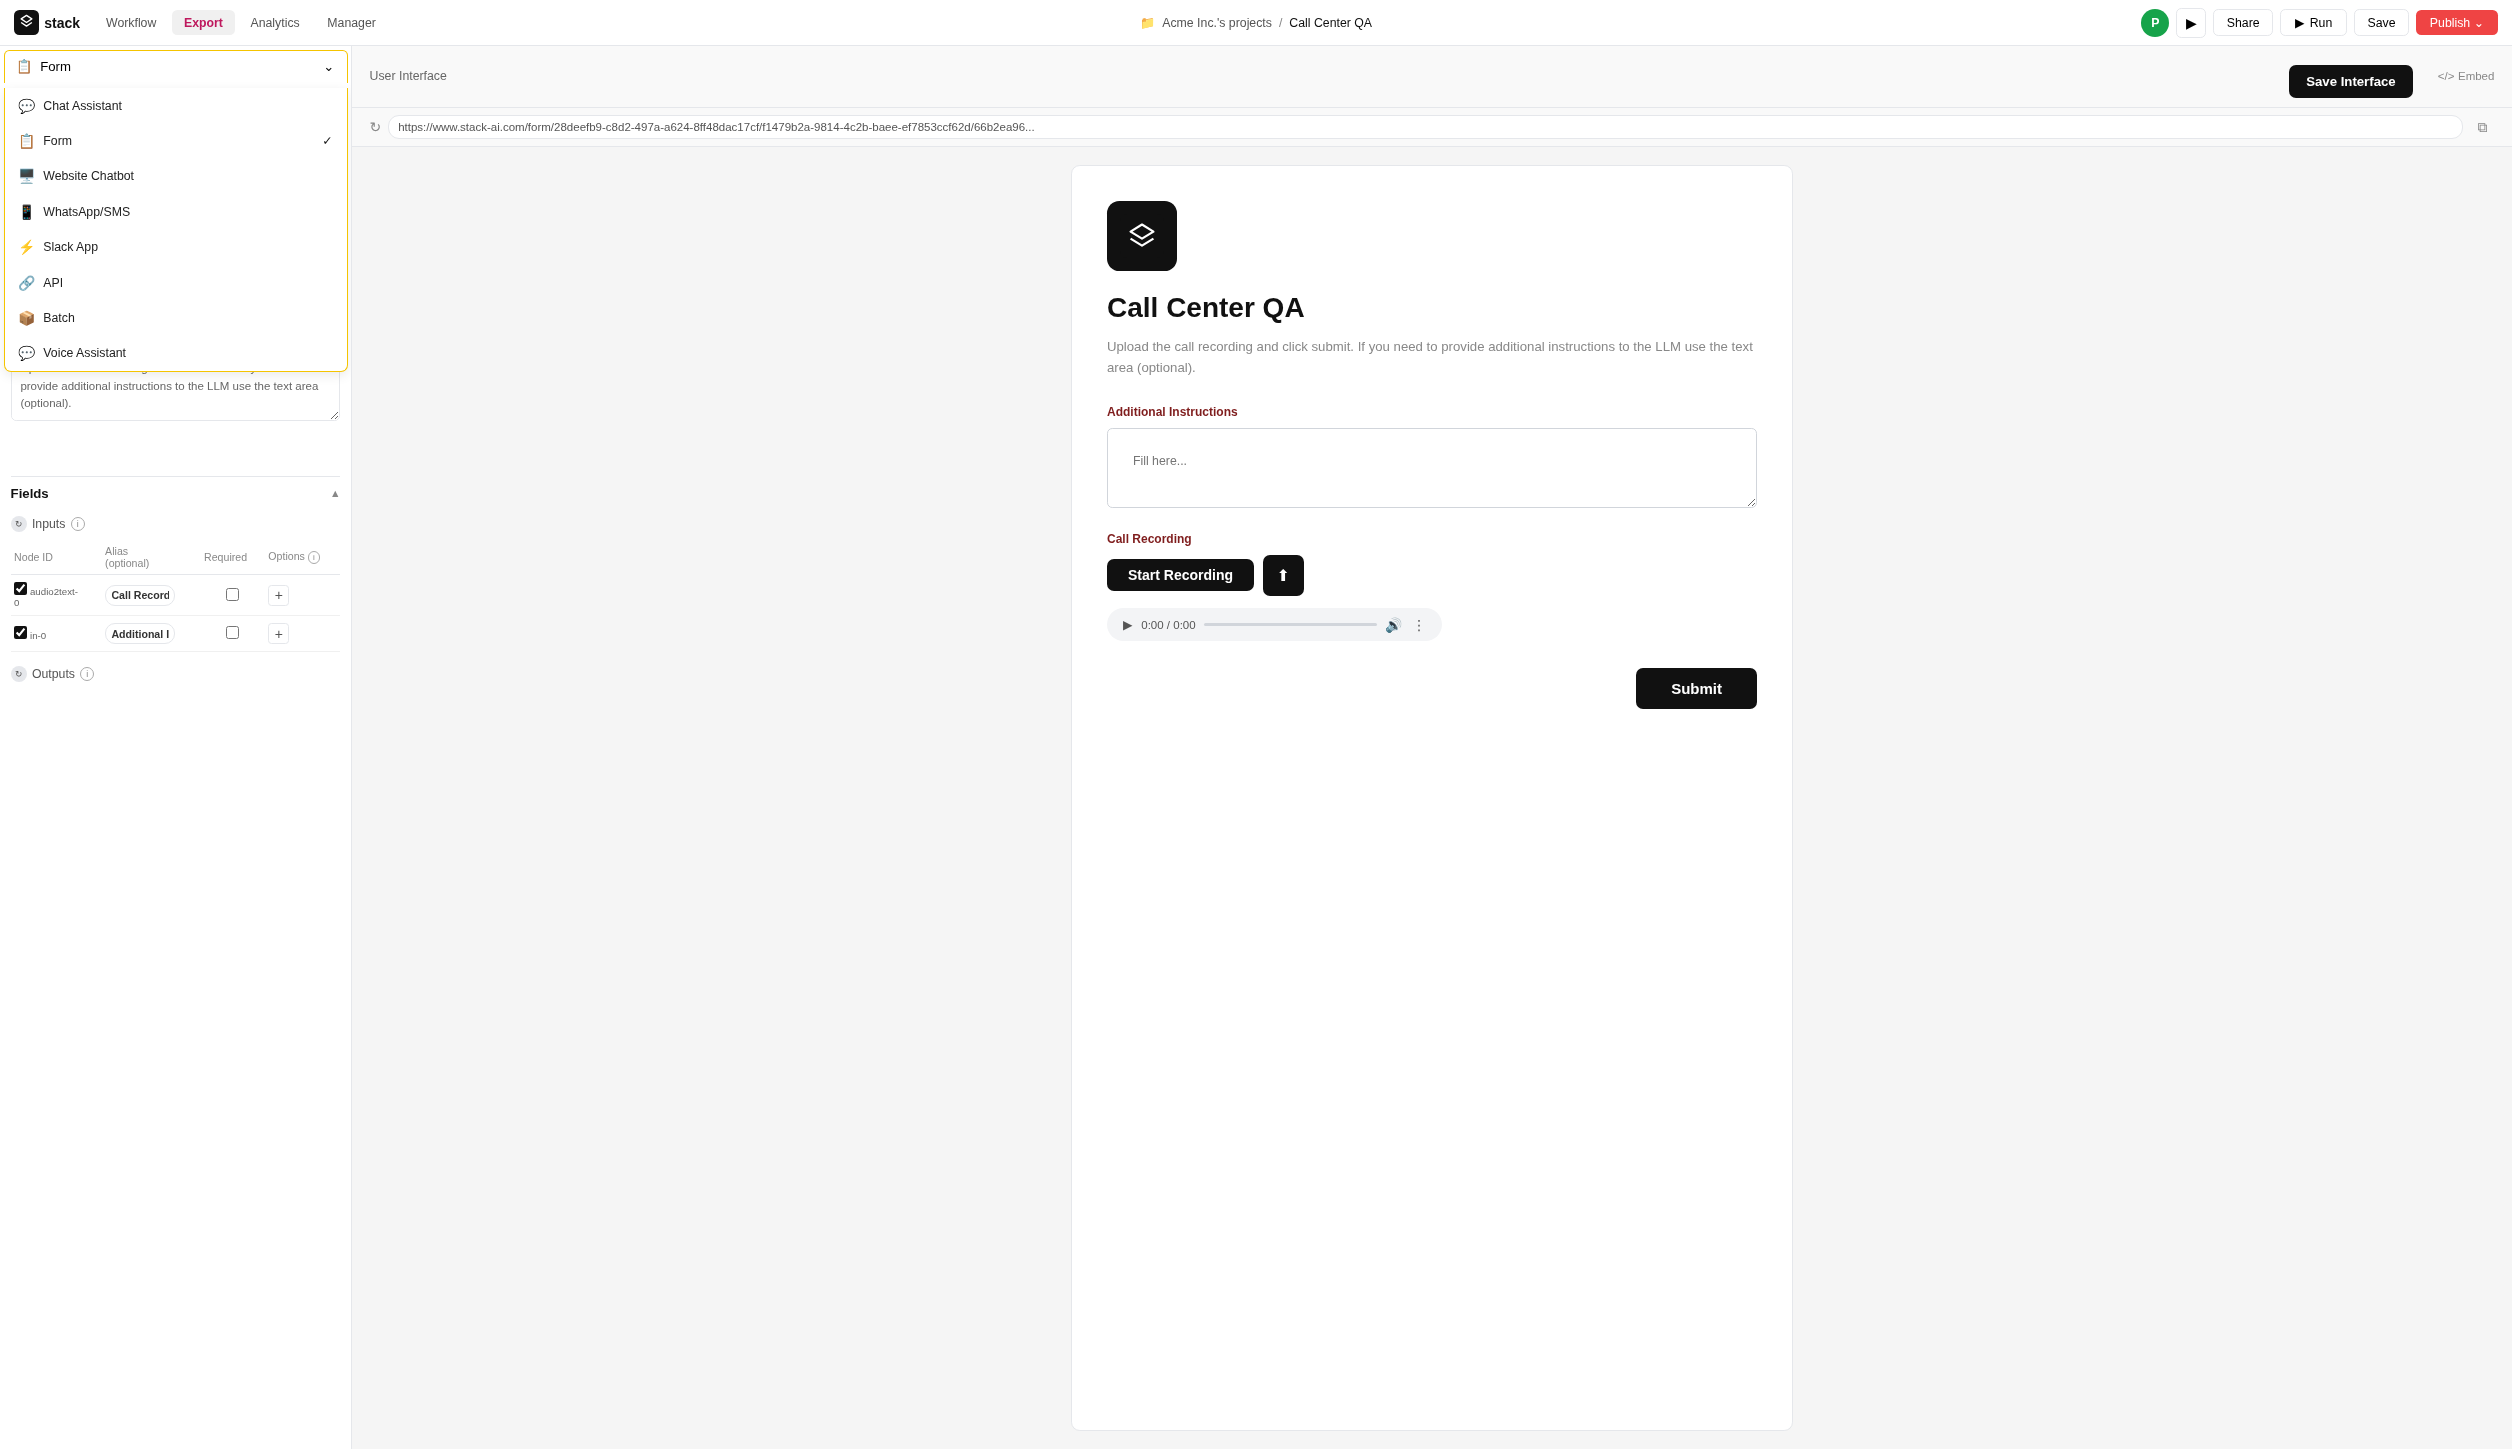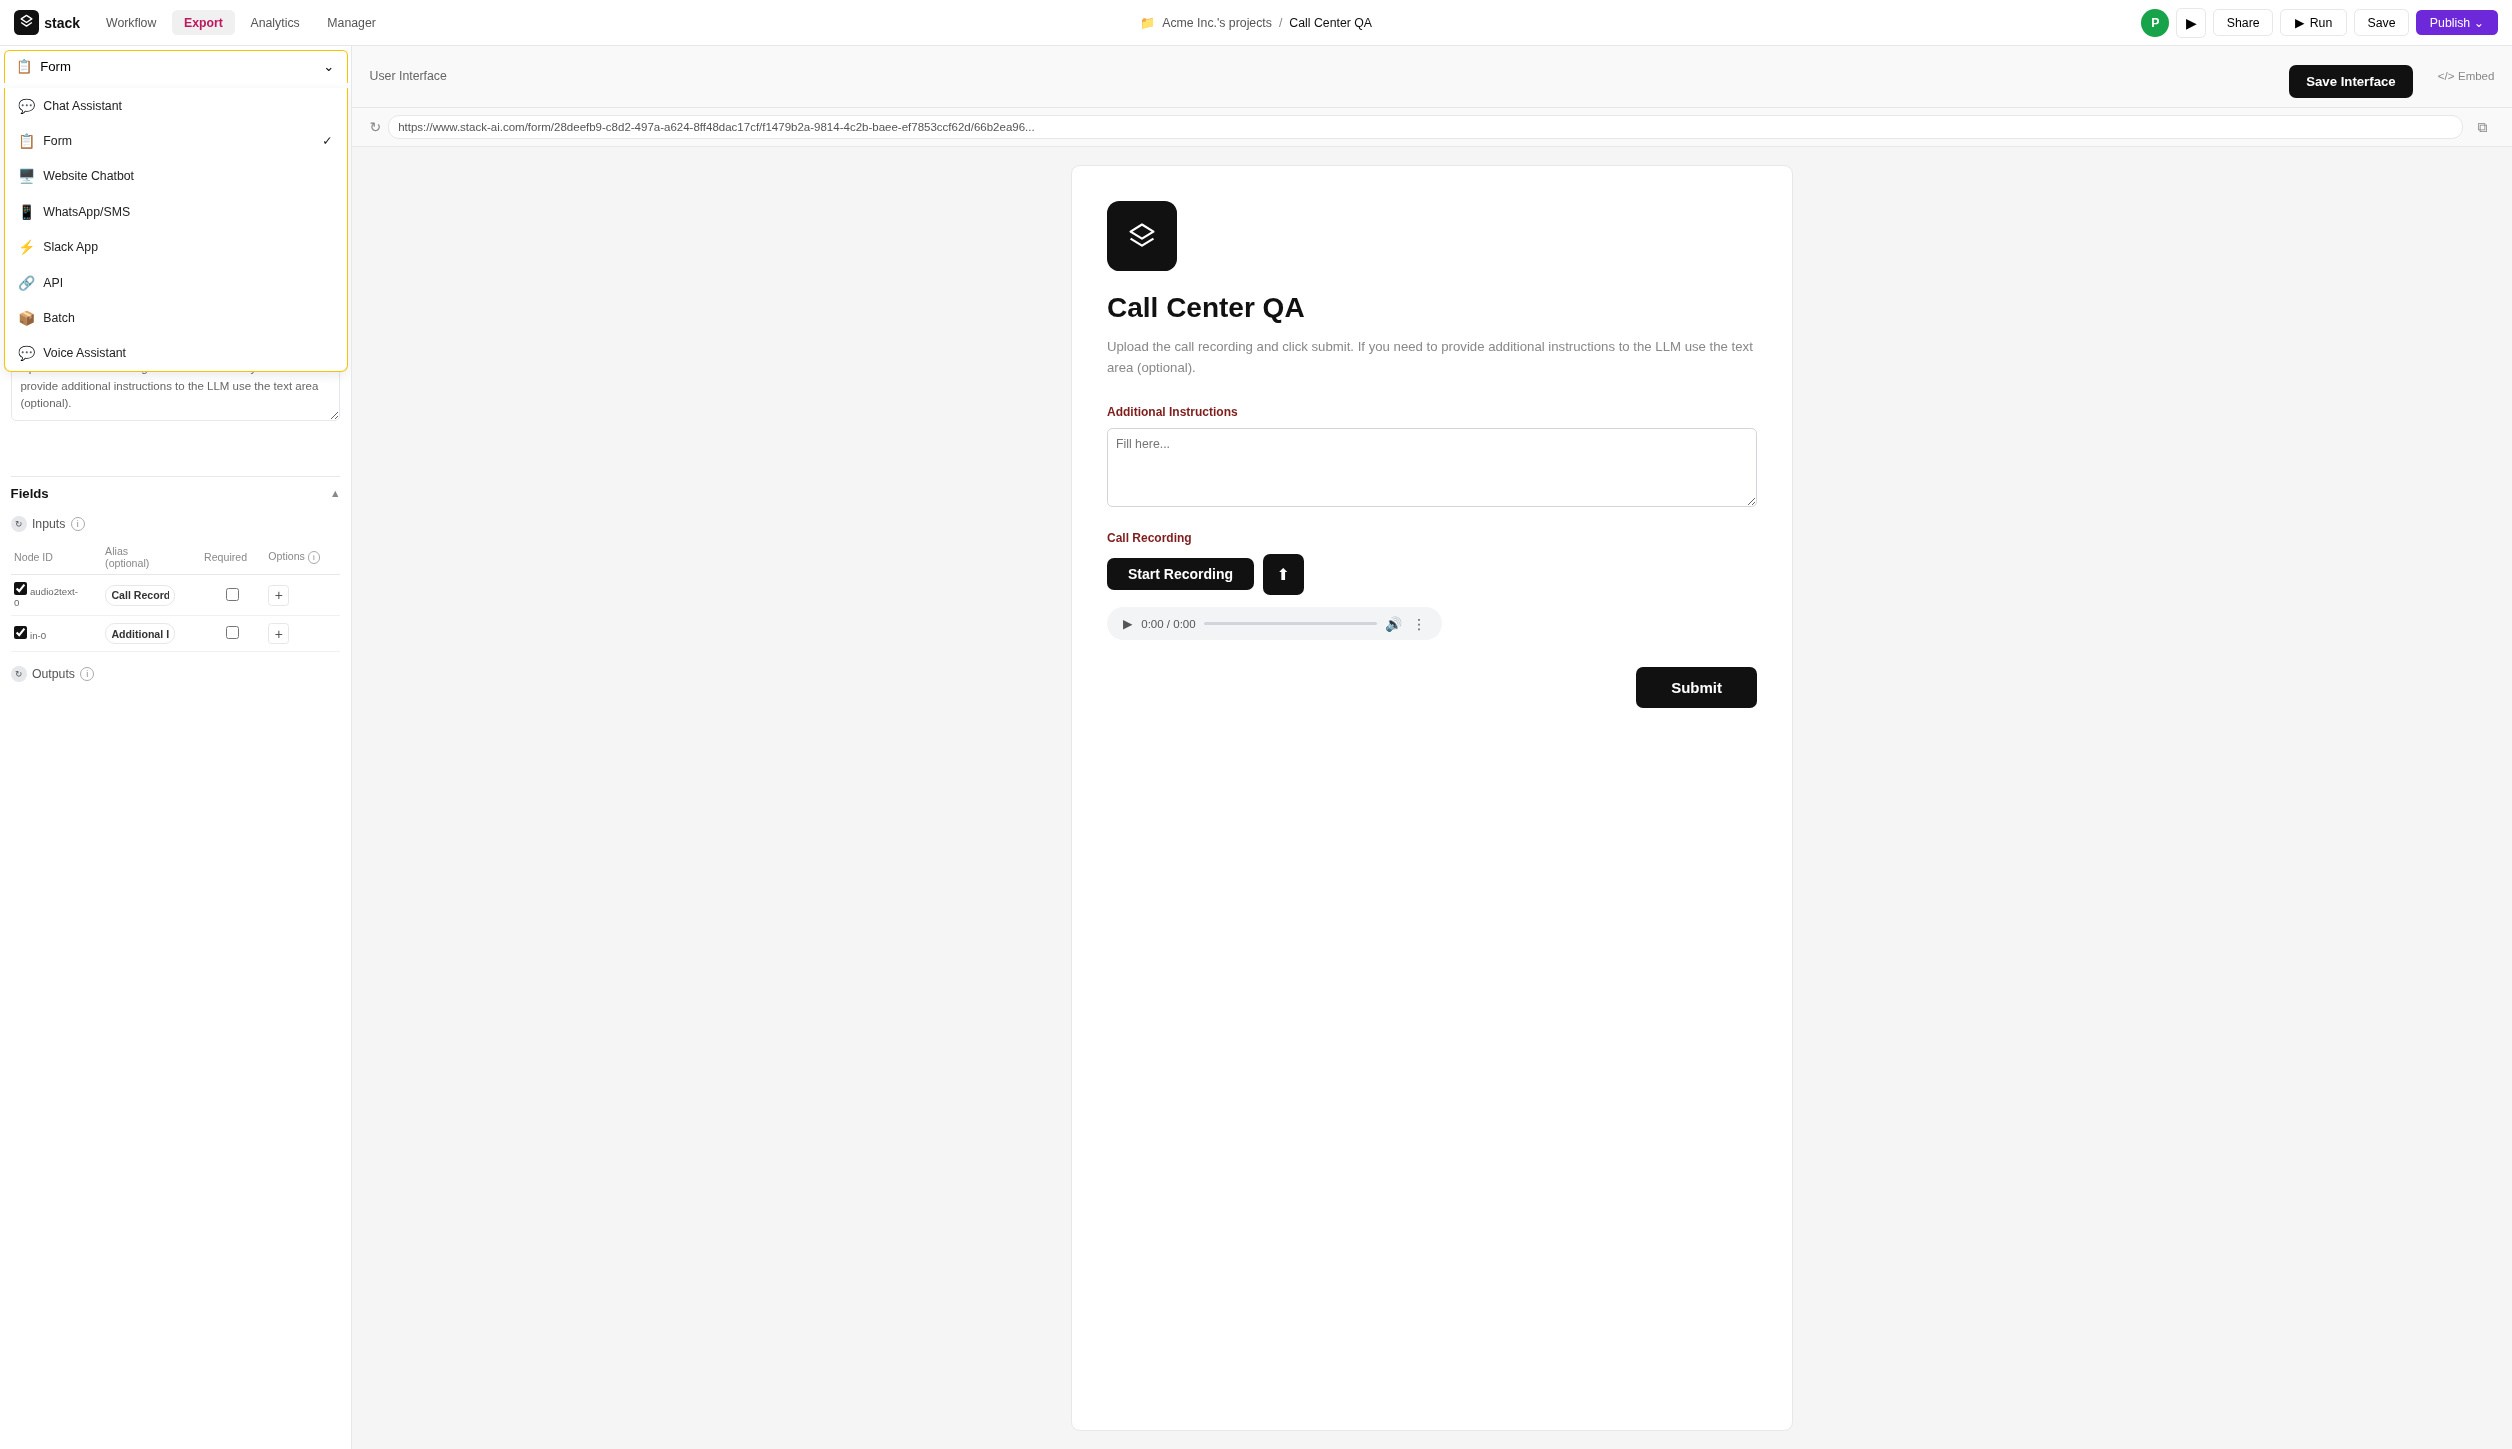--- a/index.html
+++ b/index.html
@@ -44,21 +44,21 @@
       padding: 5.3px 14px; border: none; border-radius: 5.3px;
       background: #fff; border: 0.9px solid #e5e7eb; font-size: 12.3px;
       cursor: pointer; display: flex; align-items: center; gap: 5.3px; font-weight: 500;
     }
     .save-nav-btn {
       padding: 5.3px 12.3px; border: 0.9px solid #e5e7eb; border-radius: 5.3px;
       background: #fff; font-size: 12.3px; cursor: pointer; font-weight: 500;
     }
     .publish-btn {
       padding: 5.3px 14px; border: none; border-radius: 5.3px;
-      background: #6d28d9; color: #fff; font-size: 12.3px; cursor: pointer; font-weight: 500;
+      background: #ef4444; color: #fff; font-size: 12.3px; cursor: pointer; font-weight: 500;
       display: flex; align-items: center; gap: 3.5px;
     }
 
     
     .main {
       display: flex; height: calc(100vh - 46px);
     }
 
     
     .sidebar {
@@ -185,21 +185,21 @@
     }
     .preview-logo {
       width: 70px; height: 70px; border-radius: 12.3px; background: #111;
       display: flex; align-items: center; justify-content: center; margin-bottom: 21px;
     }
     .preview-title { font-size: 28px; font-weight: 700; color: #111; margin-bottom: 12.3px; }
     .preview-desc { font-size: 13.2px; color: #888; line-height: 1.6; margin-bottom: 26.4px; }
 
     .field-label { font-size: 12px; font-weight: 600; color: #7f1d1d; margin-bottom: 8.8px; }
     .text-area-field {
-      width: 100%; border: 0.9px solid #d1d5db; border-radius: 5.3px; padding: 8px;
+      width: 100%; border: 0.9px solid #d1d5db; border-radius: 5.3px; padding: 25px;
       font-size: 12.3px; color: #a16207; min-height: 79px; resize: vertical;
       font-family: inherit; outline: none;
     }
 
     .recording-section { margin-top: 21px; }
     .recording-controls {
       display: flex; gap: 8.8px; align-items: center; margin-bottom: 12.3px;
     }
     .start-recording-btn {
       padding: 8px 21px; background: #111; color: #fff; border: none;

